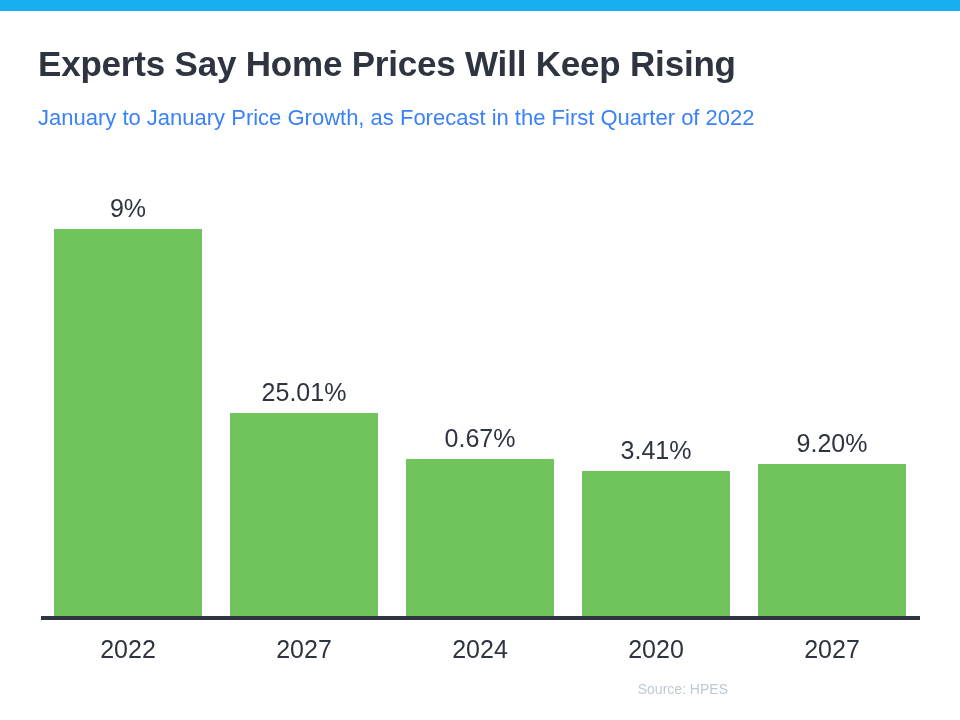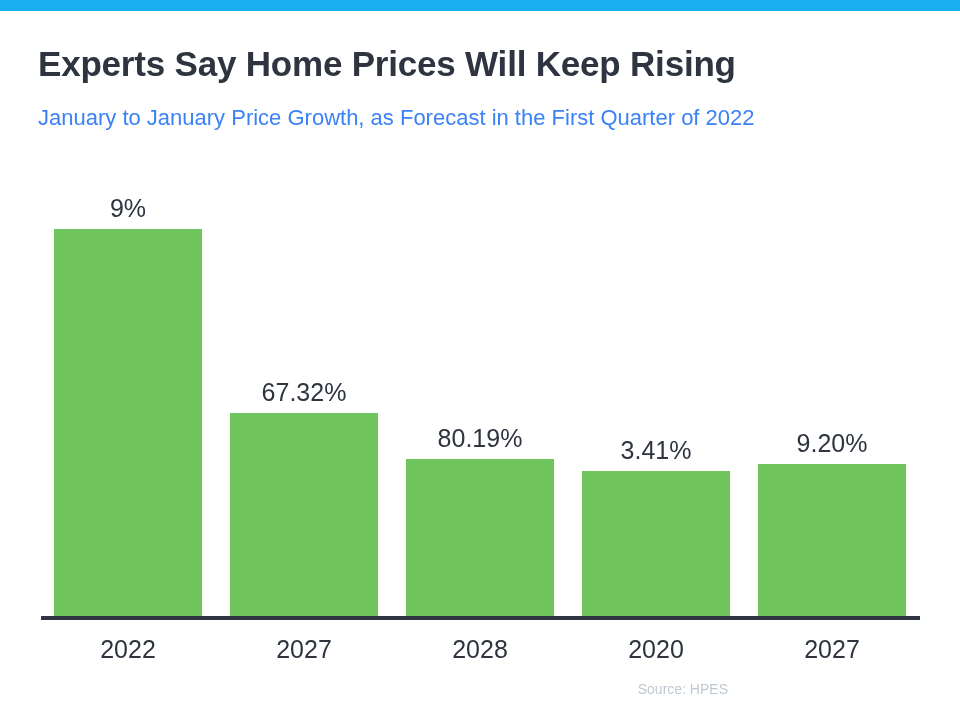--- a/index.html
+++ b/index.html
@@ -132,29 +132,29 @@
 
   <div id="plot">
 
     <div class="bar-group" id="g0" style="left: 54px; width: 148px;">
       <div class="bar-value" style="bottom: 395px;">9%</div>
       <div class="bar" style="height: 389px; width: 148px; background: rgb(111, 196, 92);"></div>
       <div class="bar-label">2022</div>
     </div>
 
     <div class="bar-group" id="g1" style="left: 230px; width: 148px;">
-      <div class="bar-value" style="bottom: 211px;">67.32%</div>
+      <div class="bar-value" style="bottom: 211px;">25.01%</div>
       <div class="bar" style="height: 205px; width: 148px; background: rgb(111, 196, 92);"></div>
       <div class="bar-label">2027</div>
     </div>
 
     <div class="bar-group" id="g2" style="left: 406px; width: 148px;">
-      <div class="bar-value" style="bottom: 165px;">80.19%</div>
+      <div class="bar-value" style="bottom: 165px;">0.67%</div>
       <div class="bar" style="height: 159px; width: 148px; background: rgb(111, 196, 92);"></div>
-      <div class="bar-label">2028</div>
+      <div class="bar-label">2024</div>
     </div>
 
     <div class="bar-group" id="g3" style="left: 582px; width: 148px;">
       <div class="bar-value" style="bottom: 153px;">3.41%</div>
       <div class="bar" style="height: 147px; width: 148px; background: rgb(111, 196, 92);"></div>
       <div class="bar-label">2020</div>
     </div>
 
     <div class="bar-group" id="g4" style="left: 758px; width: 148px;">
       <div class="bar-value" style="bottom: 160px;">9.20%</div>

